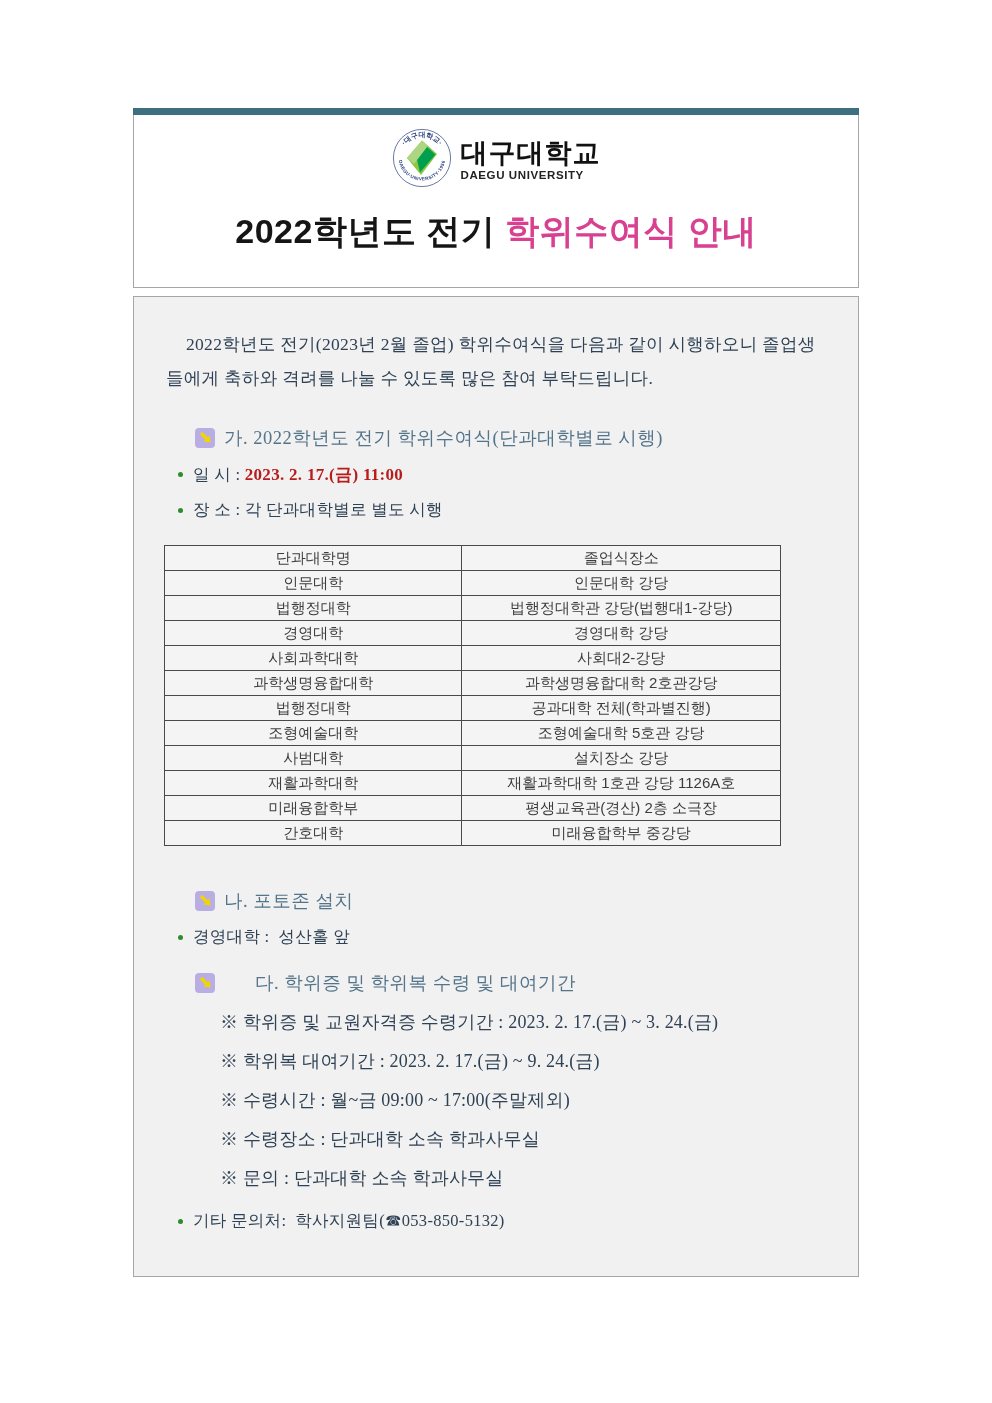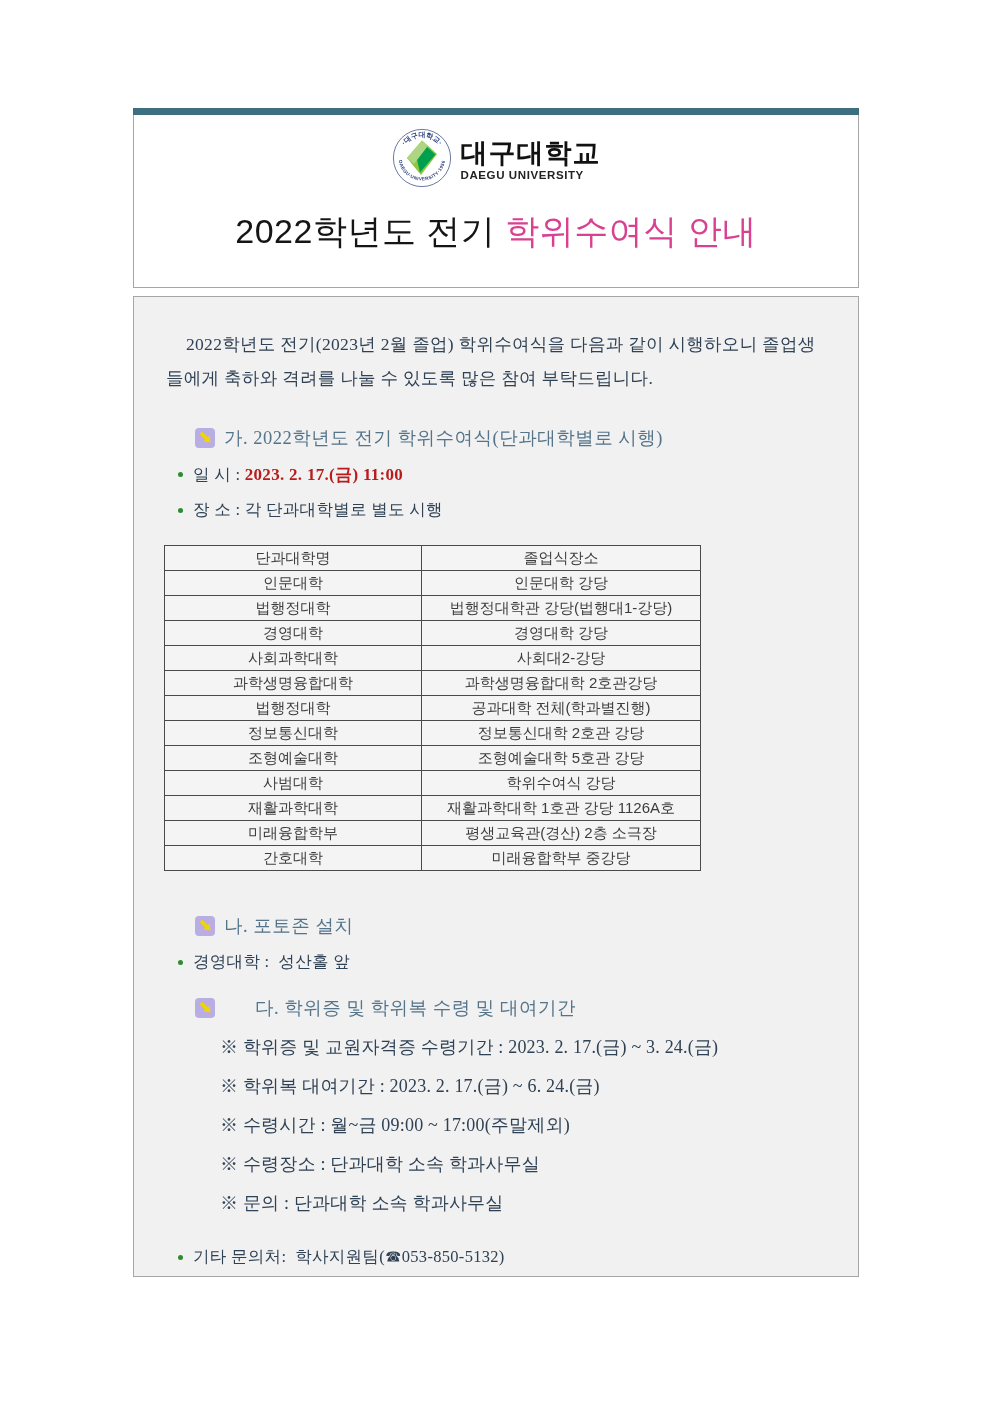--- a/index.html
+++ b/index.html
@@ -9,44 +9,44 @@
   .top-bar{height:7px;background:#3e6f80;margin-top:108px;}
   .header-box{box-sizing:border-box;background:#ffffff;border:1px solid #a6a6a6;border-top:none;
               height:173px;text-align:center;padding-top:13px;}
   .logo-row{display:flex;align-items:center;justify-content:center;gap:9px;}
   .logo-names{text-align:left;}
   .logo-ko{font-family:"Liberation Sans","DejaVu Sans",sans-serif;font-weight:800;
            font-size:27px;color:#111;letter-spacing:1px;line-height:1.05;}
   .logo-en{font-family:"Liberation Sans","DejaVu Sans",sans-serif;font-weight:700;
            font-size:11.5px;color:#222;letter-spacing:0.6px;margin-top:2px;}
   .doc-title{margin-top:17px;font-family:"Liberation Sans","DejaVu Sans",sans-serif;
-             font-weight:400;font-size:34px;letter-spacing:0.5px;color:#151515;}
+             font-weight:700;font-size:34px;letter-spacing:0.5px;color:#151515;}
   .doc-title .hl{color:#d84090;}
   .content-box{box-sizing:border-box;margin-top:8px;background:#f1f1f1;border:1px solid #a6a6a6;
                height:981px;padding:26px 30px 0 30px;overflow:hidden;color:#2f4154;}
   .intro{font-size:17.5px;line-height:1.95;text-indent:20px;margin:4px 2px 0 2px;
          letter-spacing:0.3px;white-space:pre-wrap;}
   .sec-head{display:flex;align-items:center;gap:9px;margin-top:30px;
             font-size:18.5px;color:#54748a;letter-spacing:0.5px;padding-left:31px;}
   .sec-head.tight{margin-top:22px;gap:40px;}
   .arrow-chip{width:20px;height:20px;border-radius:4px;background:#b9aee4;flex:0 0 auto;
               display:flex;align-items:center;justify-content:center;}
   .bullet-line{display:flex;align-items:baseline;margin:13px 0 0 14px;font-size:16.5px;}
   .dot{width:5px;height:5px;border-radius:50%;background:#2e8b2e;flex:0 0 auto;
        align-self:center;margin-right:10px;}
   .bullet-text{white-space:pre-wrap;letter-spacing:0.3px;}
   .bold-val{font-weight:700;color:#b91c1c;font-size:17px;}
-  table.venues{border-collapse:collapse;margin:24px 0 12px 0;width:537px;
+  table.venues{border-collapse:collapse;margin:24px 0 12px 0;width:617px;
                font-family:"Liberation Sans","DejaVu Sans",sans-serif;}
   table.venues td{border:1px solid #4a4a4a;height:24px;text-align:center;vertical-align:middle;
                   font-size:15px;color:#3c3c3c;padding:0 4px;background:#f4f4f4;}
   td.c1{width:296px;} td.c2{width:317px;}
   .notes{margin:6px 0 0 56px;}
   .note{font-size:18px;margin-top:15px;white-space:pre-wrap;letter-spacing:0.2px;}
-  .contact-line{margin-top:31px;}
+  .contact-line{margin-top:20px;}
 </style>
 </head>
 <body>
 
 <div class="page">
   <div class="doc">
 
     <div class="top-bar"></div>
 
     <div class="header-box">
@@ -127,30 +127,26 @@
             </tr>
           <tr>
               <td class="c1">과학생명융합대학</td>
               <td class="c2">과학생명융합대학 2호관강당</td>
             </tr>
           <tr>
               <td class="c1">법행정대학</td>
               <td class="c2">공과대학 전체(학과별진행)</td>
             </tr>
           <tr>
-              <td class="c1">정보통신대학</td>
-              <td class="c2">정보통신대학 2호관 강당</td>
-            </tr>
-          <tr>
               <td class="c1">조형예술대학</td>
               <td class="c2">조형예술대학 5호관 강당</td>
             </tr>
           <tr>
               <td class="c1">사범대학</td>
-              <td class="c2">학위수여식 강당</td>
+              <td class="c2">설치장소 강당</td>
             </tr>
           <tr>
               <td class="c1">재활과학대학</td>
               <td class="c2">재활과학대학 1호관 강당 1126A호</td>
             </tr>
           <tr>
               <td class="c1">미래융합학부</td>
               <td class="c2">평생교육관(경산) 2층 소극장</td>
             </tr>
           <tr>
@@ -180,21 +176,21 @@
           <svg width="13" height="13" viewBox="0 0 13 13">
             <line x1="2" y1="2" x2="8.6" y2="8.6" stroke="#f0d500" stroke-width="3.4"></line>
             <polygon points="11.5,11.5 4.4,10.6 10.6,4.4" fill="#f0d500"></polygon>
           </svg>
         </span>
         <span>다. 학위증 및 학위복 수령 및 대여기간</span>
       </div>
 
       <div class="notes">
         <div class="note">※ 학위증 및 교원자격증 수령기간 : 2023. 2. 17.(금) ~ 3. 24.(금)</div>
-        <div class="note">※ 학위복 대여기간 : 2023. 2. 17.(금) ~ 6. 24.(금)</div>
+        <div class="note">※ 학위복 대여기간 : 2023. 2. 17.(금) ~ 9. 24.(금)</div>
         <div class="note">※ 수령시간 : 월~금 09:00 ~ 17:00(주말제외)</div>
         <div class="note">※ 수령장소 : 단과대학 소속 학과사무실</div>
         <div class="note">※ 문의 : 단과대학 소속 학과사무실</div>
       </div>
 
       <div class="bullet-line contact-line">
         <span class="dot"></span>
         <span class="bullet-text">기타 문의처:  학사지원팀(☎053-850-5132)</span>
       </div>
 

